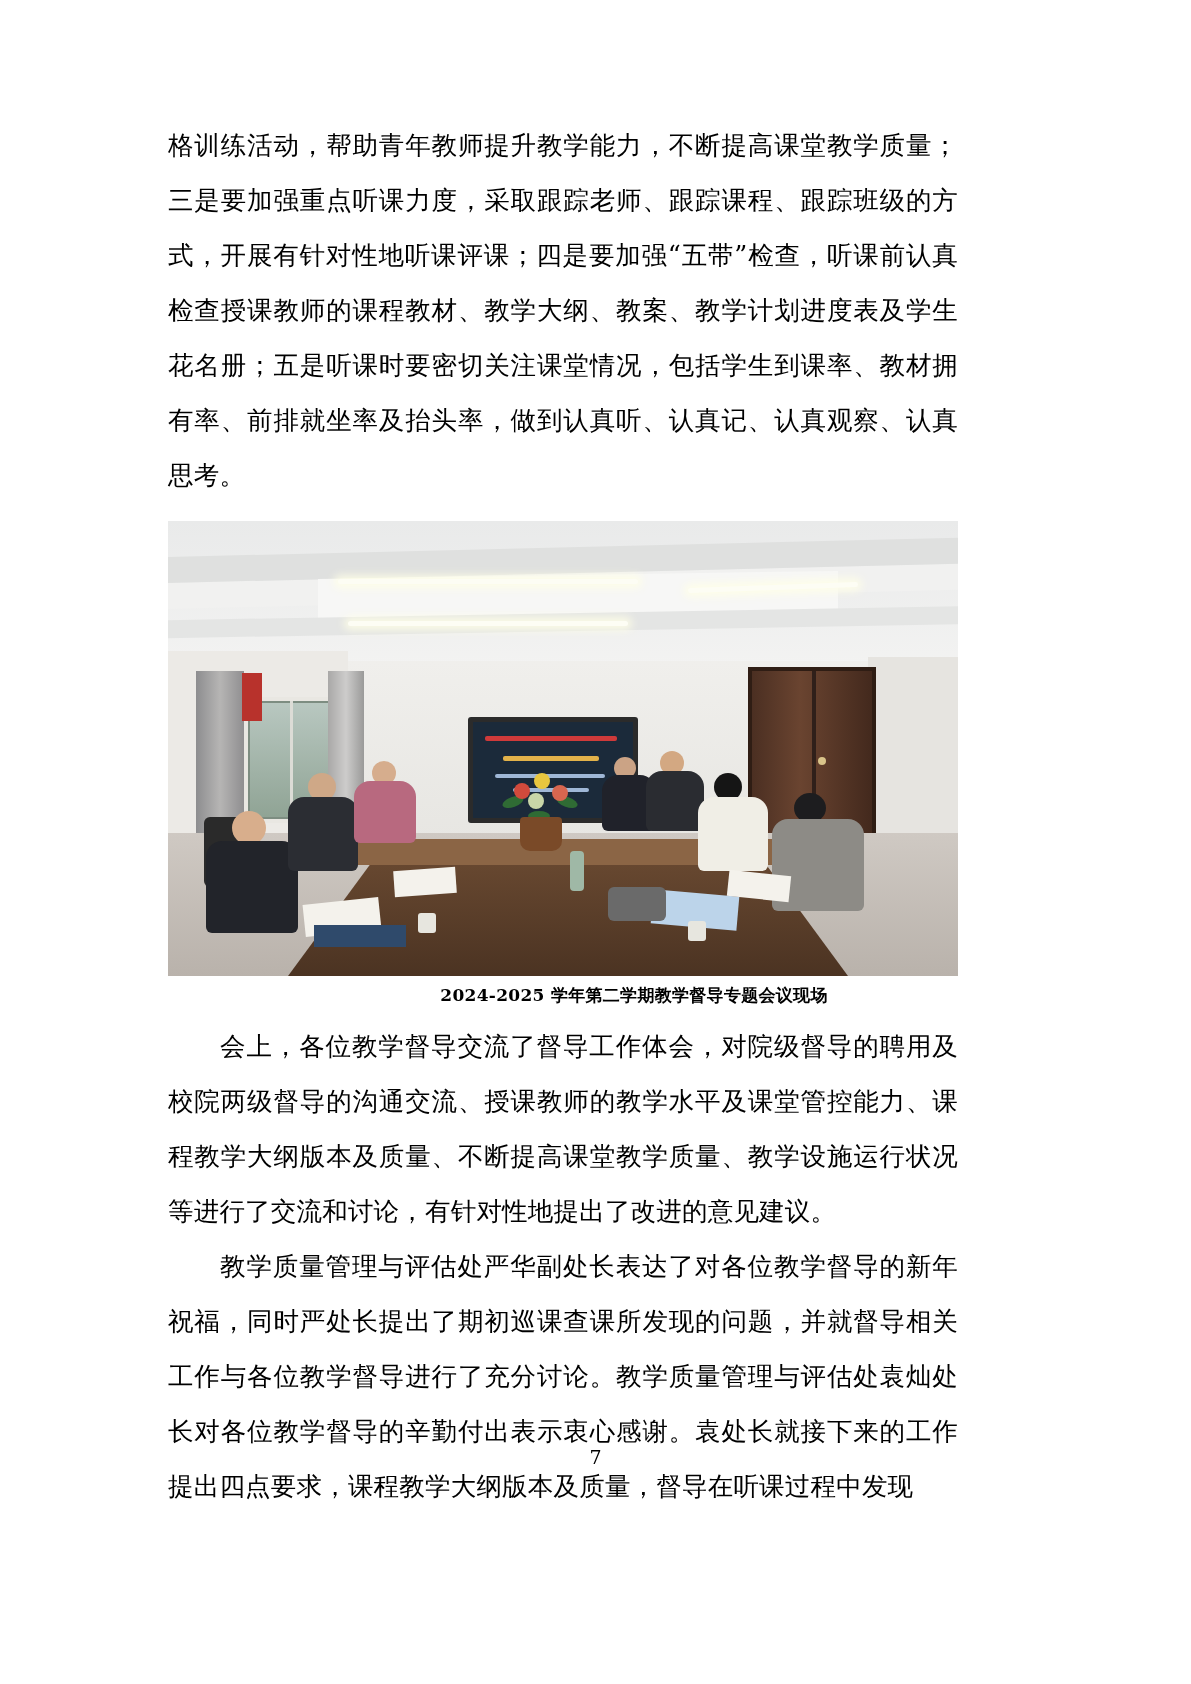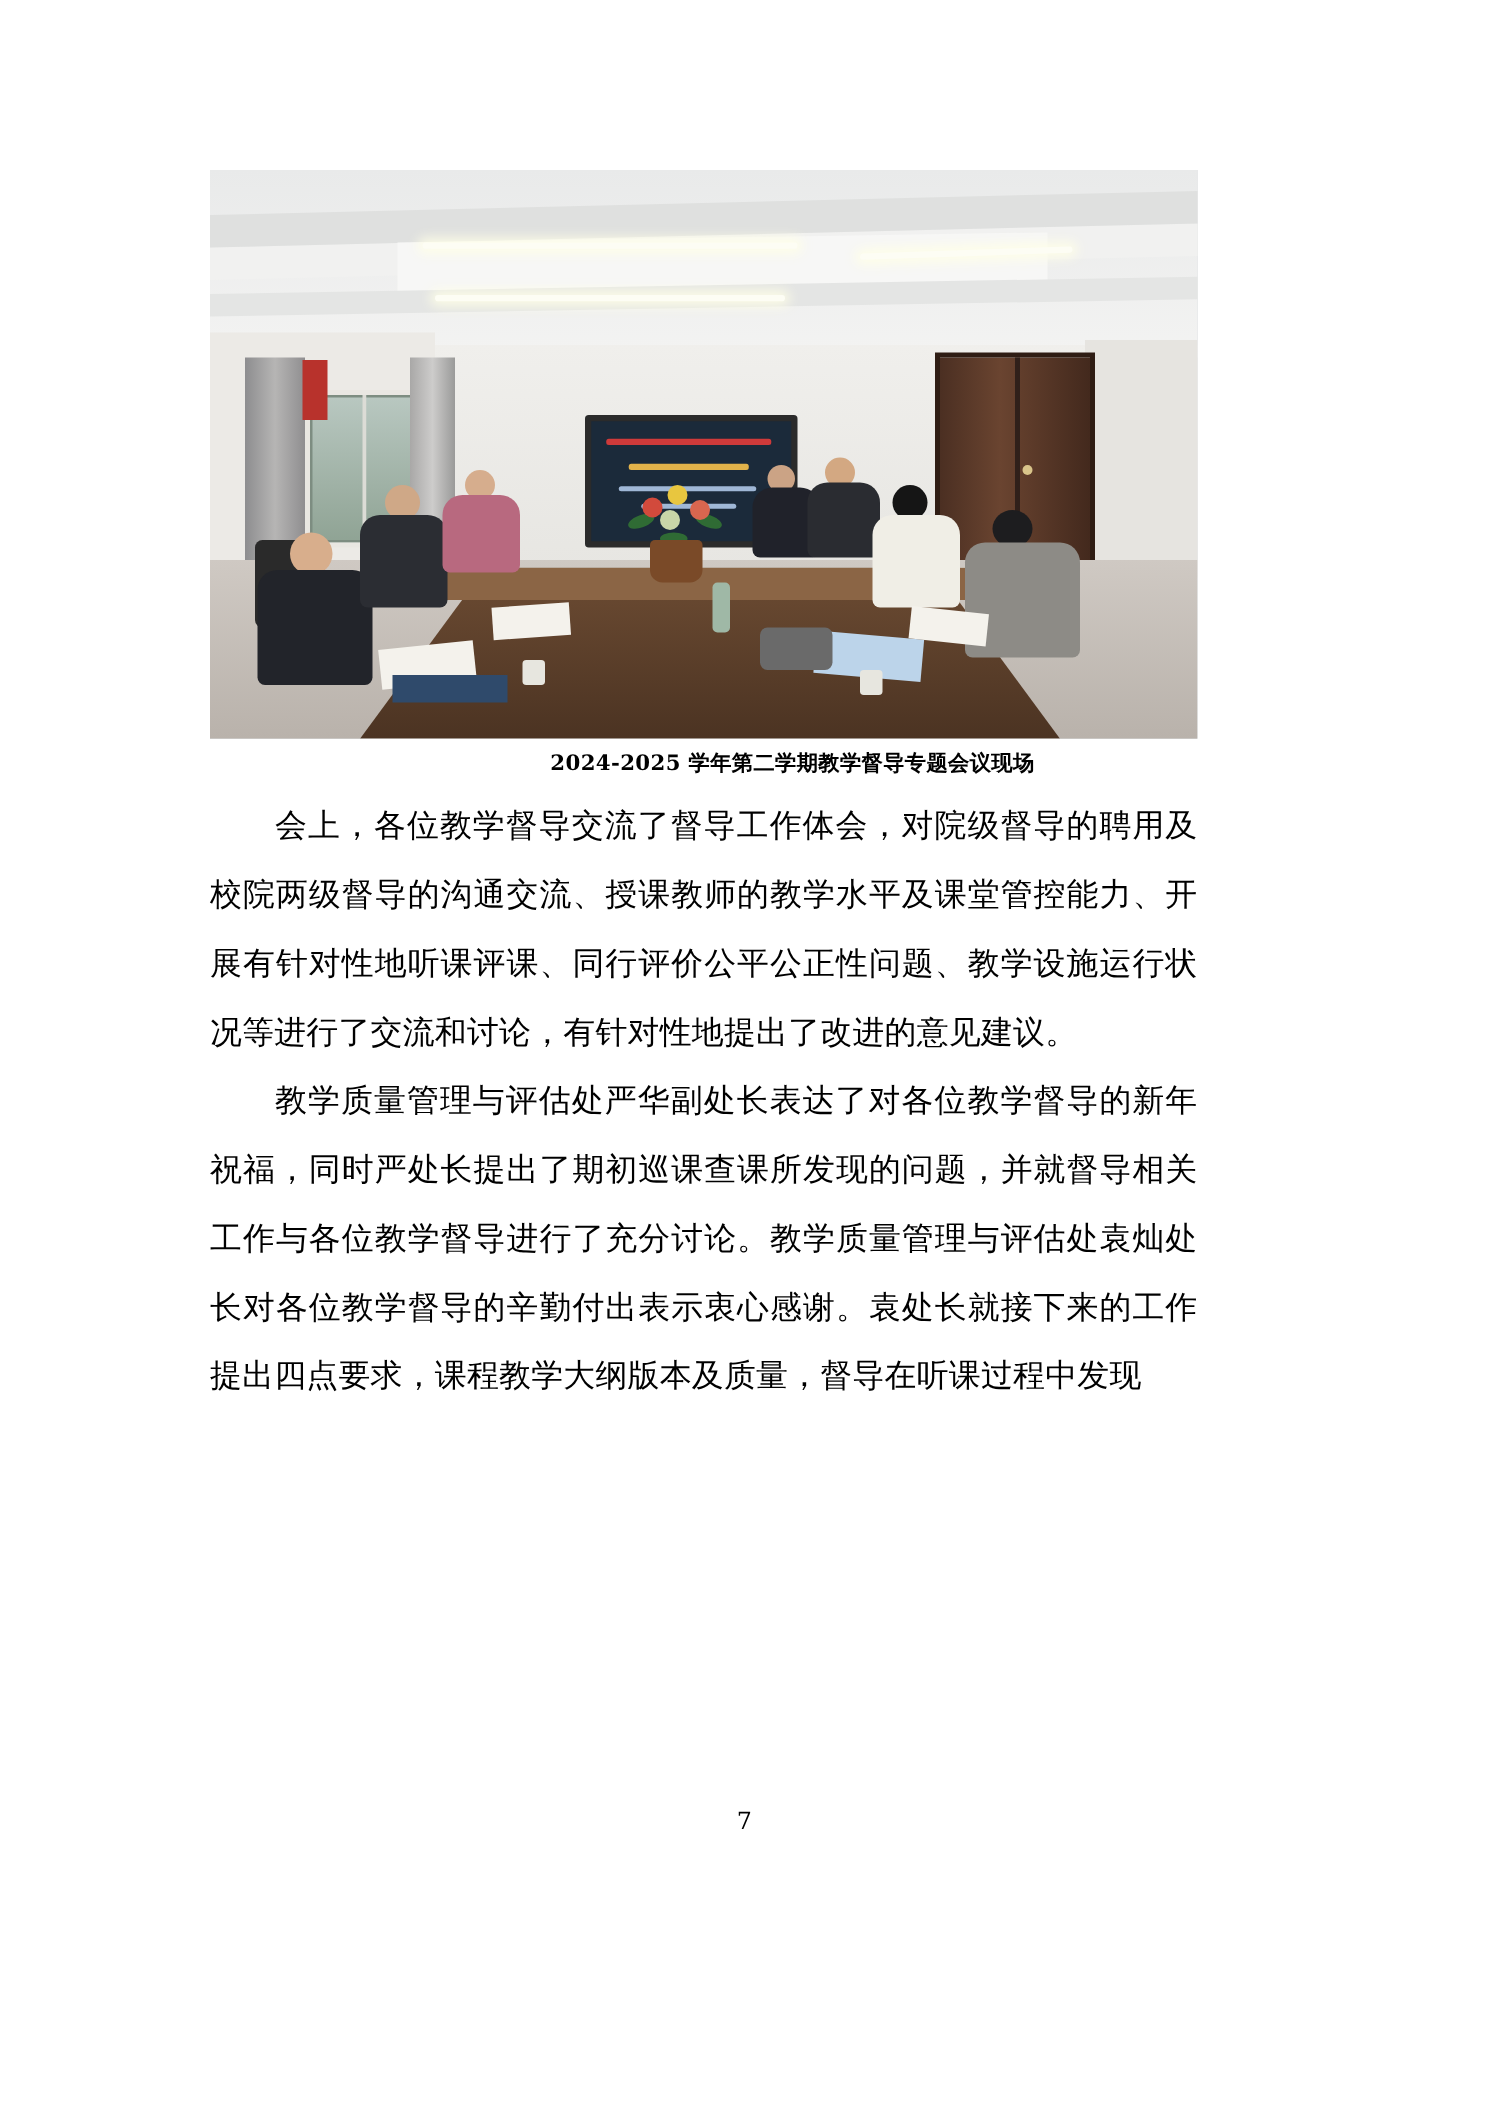--- a/index.html
+++ b/index.html
@@ -173,20 +173,21 @@
     color: #000;
   }
 </style>
 </head>
 <body>
 
 <div class="page">
 
   <div class="content">
 
+    <p class="body-text">格训练活动，帮助青年教师提升教学能力，不断提高课堂教学质量；三是要加强重点听课力度，采取跟踪老师、跟踪课程、跟踪班级的方式，开展有针对性地听课评课；四是要加强“五带”检查，听课前认真检查授课教师的课程教材、教学大纲、教案、教学计划进度表及学生花名册；五是听课时要密切关注课堂情况，包括学生到课率、教材拥有率、前排就坐率及抬头率，做到认真听、认真记、认真观察、认真思考。</p>
 
     <div class="figure">
 
       <div class="figure-image">
         <div class="ceiling"></div>
         <div class="ceiling-band"></div>
         <div class="ceiling-inner"></div>
         <div class="ceiling-band2"></div>
 
         <div class="lightstrip" style="left:170px; top:58px; width:300px;"></div>
@@ -266,18 +267,18 @@
         <div class="paper" style="left:146px; top:404px; width:92px; height:22px; background:#2f4a6b;"></div>
         <div class="paper" style="left:402px; top:330px; width:14px; height:40px; background:#9fb8a6; border-radius:4px;"></div>
         <div class="paper" style="left:250px; top:392px; width:18px; height:20px; background:#e7e6df; border-radius:3px;"></div>
         <div class="paper" style="left:520px; top:400px; width:18px; height:20px; background:#e7e6df; border-radius:3px;"></div>
         <div class="paper" style="left:440px; top:366px; width:58px; height:34px; background:#6a6a6a; border-radius:6px;"></div>
       </div>
 
       <div class="caption">2024-2025 学年第二学期教学督导专题会议现场</div>
     </div>
 
-    <p class="body-text indent" style="margin-top:12px;">会上，各位教学督导交流了督导工作体会，对院级督导的聘用及校院两级督导的沟通交流、授课教师的教学水平及课堂管控能力、开展有针对性地听课评课、同行评价公平公正性问题、教学设施运行状况等进行了交流和讨论，有针对性地提出了改进的意见建议。</p>
+    <p class="body-text indent" style="margin-top:12px;">会上，各位教学督导交流了督导工作体会，对院级督导的聘用及校院两级督导的沟通交流、授课教师的教学水平及课堂管控能力、课程教学大纲版本及质量、不断提高课堂教学质量、教学设施运行状况等进行了交流和讨论，有针对性地提出了改进的意见建议。</p>
     <p class="body-text indent">教学质量管理与评估处严华副处长表达了对各位教学督导的新年祝福，同时严处长提出了期初巡课查课所发现的问题，并就督导相关工作与各位教学督导进行了充分讨论。教学质量管理与评估处袁灿处长对各位教学督导的辛勤付出表示衷心感谢。袁处长就接下来的工作提出四点要求，课程教学大纲版本及质量，督导在听课过程中发现</p>
   </div>
 
   <div class="page-number">7</div>
 </div>
 
 </body></html>

